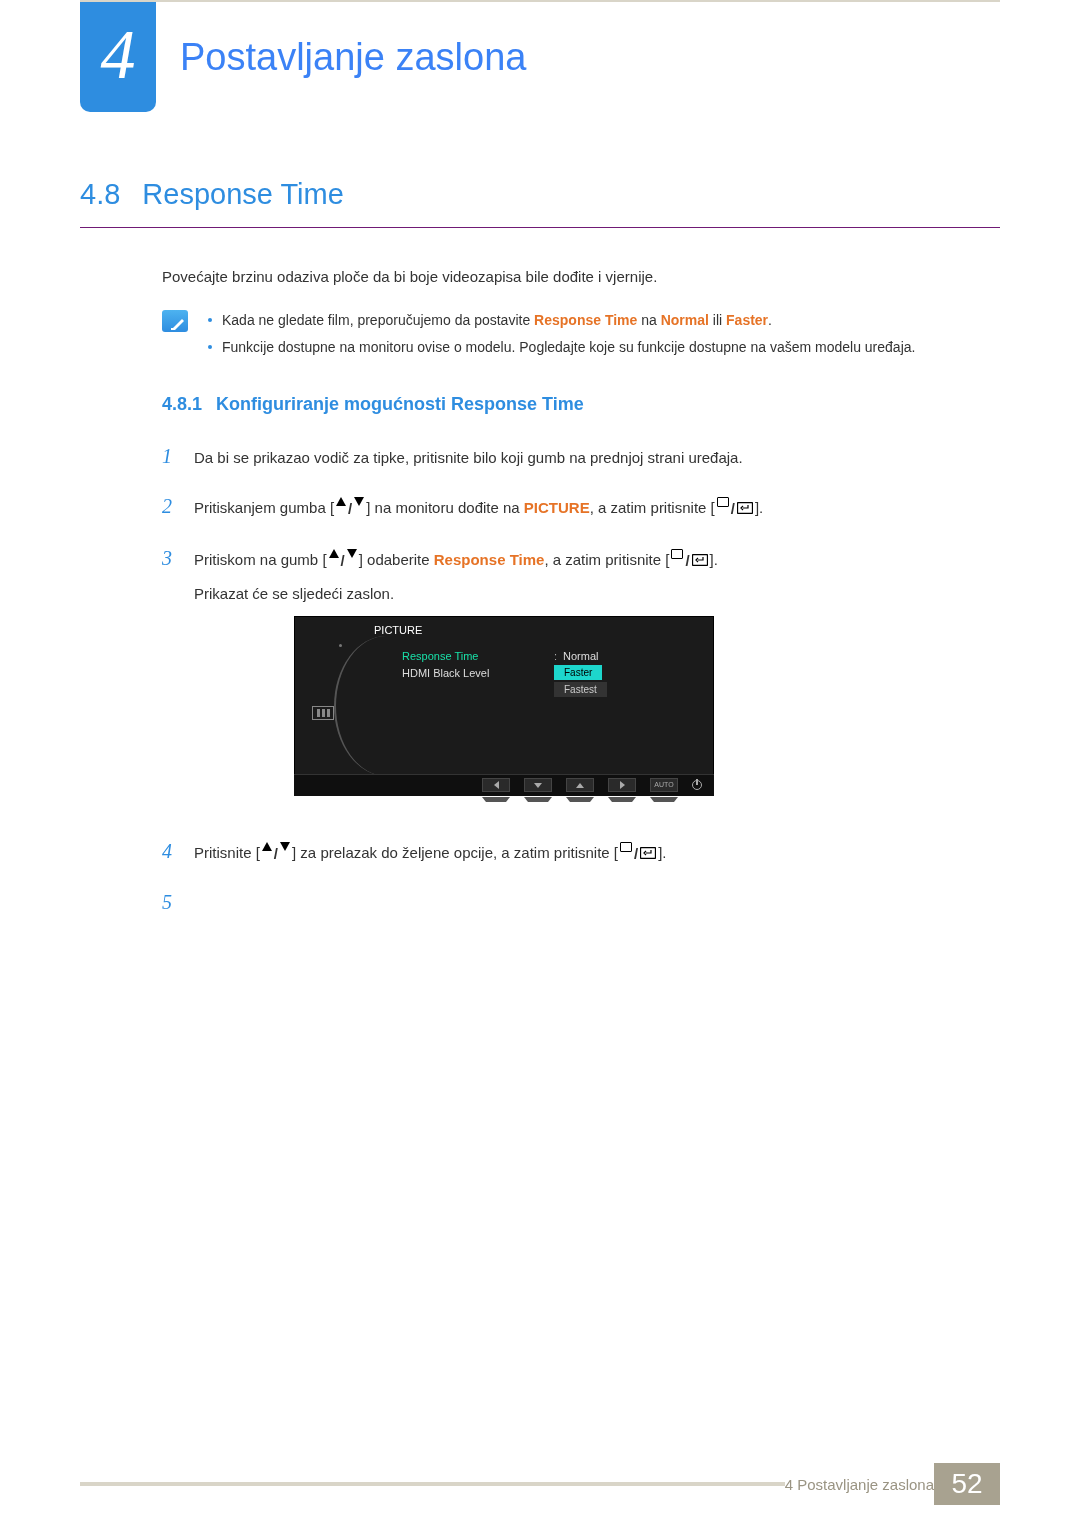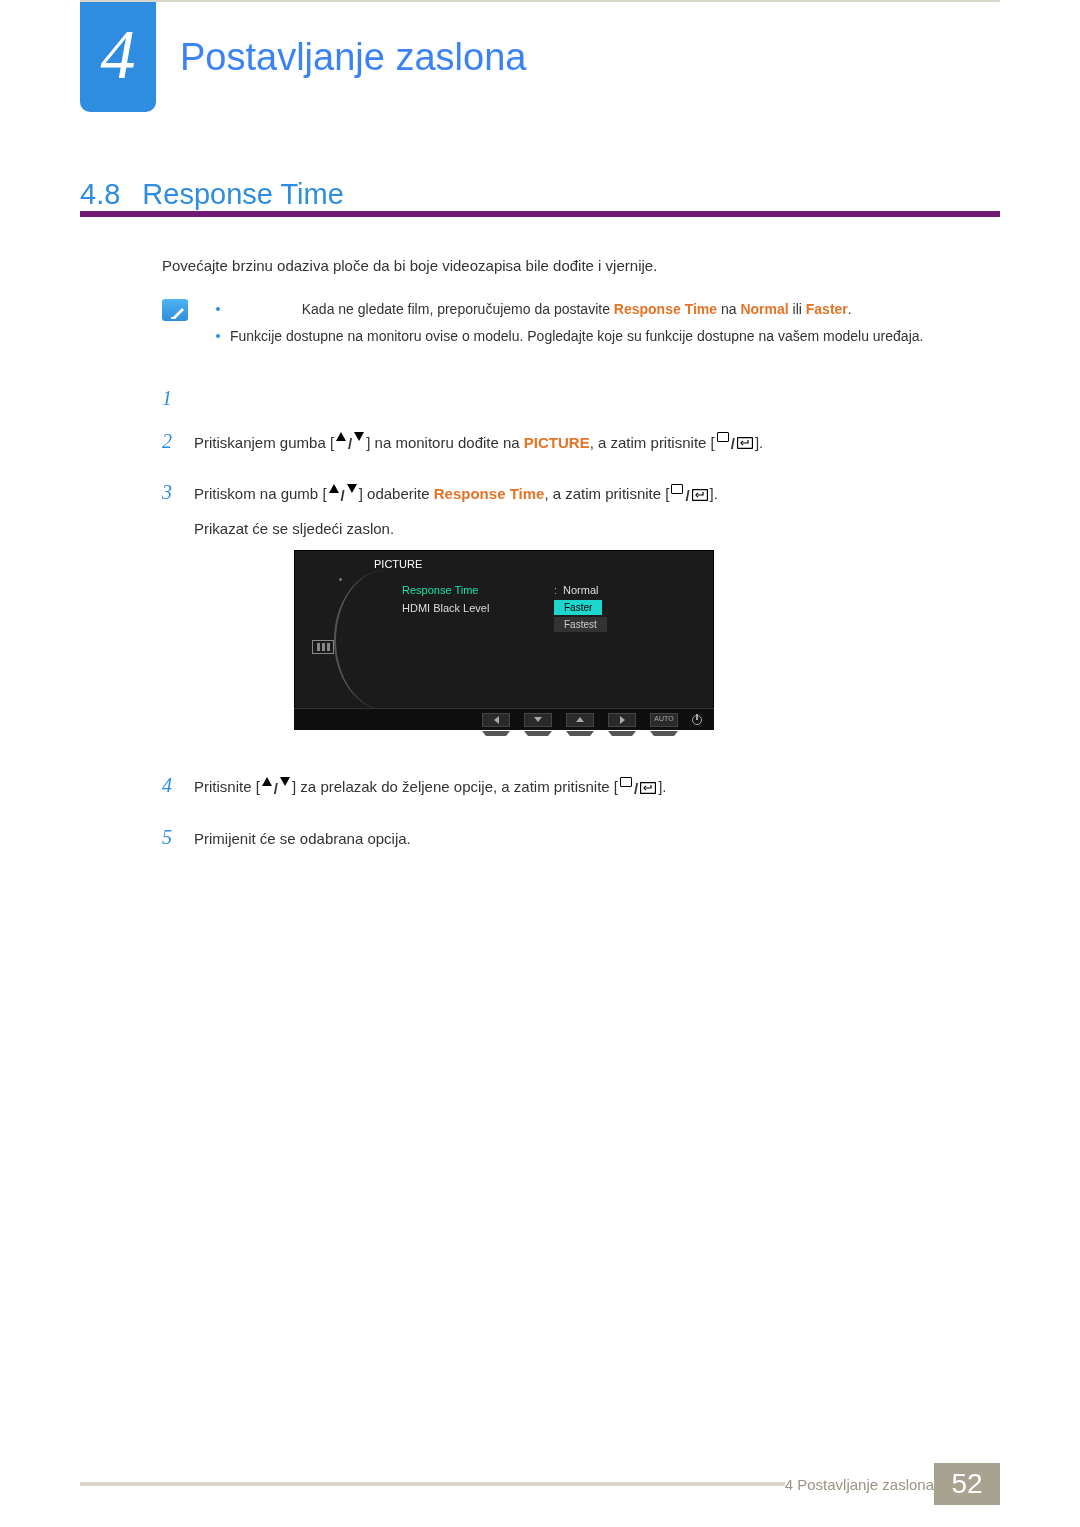--- a/index.html
+++ b/index.html
@@ -34,26 +34,26 @@
     font-size: 38px;
     font-weight: 400;
   }
   .content {
     position: absolute;
     top: 178px; left: 80px; right: 80px;
   }
   .section-head {
     display: flex; gap: 22px; align-items: baseline;
     color: #2e8de0; font-size: 29px; font-weight: 400;
-    border-bottom: 6px solid #701a75;
-    padding-bottom: 0;
+    border-bottom: 1px solid #701a75;
+    padding-bottom: 16px;
     margin-bottom: 38px;
   }
   .intro-text { font-size: 15px; margin-left: 82px; margin-bottom: 22px; line-height: 1.45; }
-  .note-block { display: flex; margin-left: 82px; margin-bottom: 30px; gap: 24px; text-align: center; }
+  .note-block { display: flex; margin-left: 82px; margin-bottom: 30px; gap: 16px; }
   .note-icon-box {
     width: 26px; height: 22px; flex: 0 0 26px;
     background: linear-gradient(#4db3f0,#2e8de0);
     border-radius: 3px; display: flex; align-items: flex-end; justify-content: flex-end;
     padding: 2px 3px;
   }
   .note-icon-box svg { display:block; }
   .note-list { list-style: none; font-size: 14px; line-height: 1.5; }
   .note-list li { position: relative; padding-left: 18px; margin-bottom: 6px; }
   .note-list li::before {
@@ -148,25 +148,30 @@
         </svg>
     </div>
     <ul class="note-list">
       <li>
         <span>Kada ne gledate film, preporučujemo da postavite </span><span class="hl">Response Time</span><span> na </span><span class="hl">Normal</span><span> ili </span><span class="hl">Faster</span><span>.</span>
       </li>
       <li>Funkcije dostupne na monitoru ovise o modelu. Pogledajte koje su funkcije dostupne na vašem modelu uređaja.</li>
     </ul>
   </div>
 
+  <div class="subsection-head">
+    <span>4.8.1</span>
+    <span>Konfiguriranje mogućnosti Response Time</span>
+  </div>
 
   <ol class="steps">
     <li>
       <span class="step-num">1</span>
       <div class="step-body">
+        <p>Da bi se prikazao vodič za tipke, pritisnite bilo koji gumb na prednjoj strani uređaja.</p>
       </div>
     </li>
     <li>
       <span class="step-num">2</span>
       <div class="step-body">
         <p>
           <span>Pritiskanjem gumba [</span><span class="inline-icons">
               <span class="tri-up"></span>
               <span class="slash">/</span>
               <span class="tri-down"></span>
@@ -273,23 +278,20 @@
               <span class="enter-svg"><svg width="16" height="12" viewBox="0 0 16 12">
                   <rect x="0.5" y="0.5" width="15" height="11" fill="none" stroke="#000" stroke-width="1.3" rx="1"></rect>
                   <path d="M11 3 v3 h-5 M6 4 l-2 2 l2 2" fill="none" stroke="#000" stroke-width="1.2"></path>
                 </svg></span>
             </span><span>].</span>
         </p>
       </div>
     </li>
     <li>
       <span class="step-num">5</span>
-      <div class="step-body">
-        <p>Primijenit će se odabrana opcija.</p>
-      </div>
     </li>
   </ol>
 </div>
 
 <div class="footer">
   <div class="footer-line"></div>
   <div class="footer-text">4 Postavljanje zaslona</div>
   <div class="page-number">52</div>
 </div>
 

